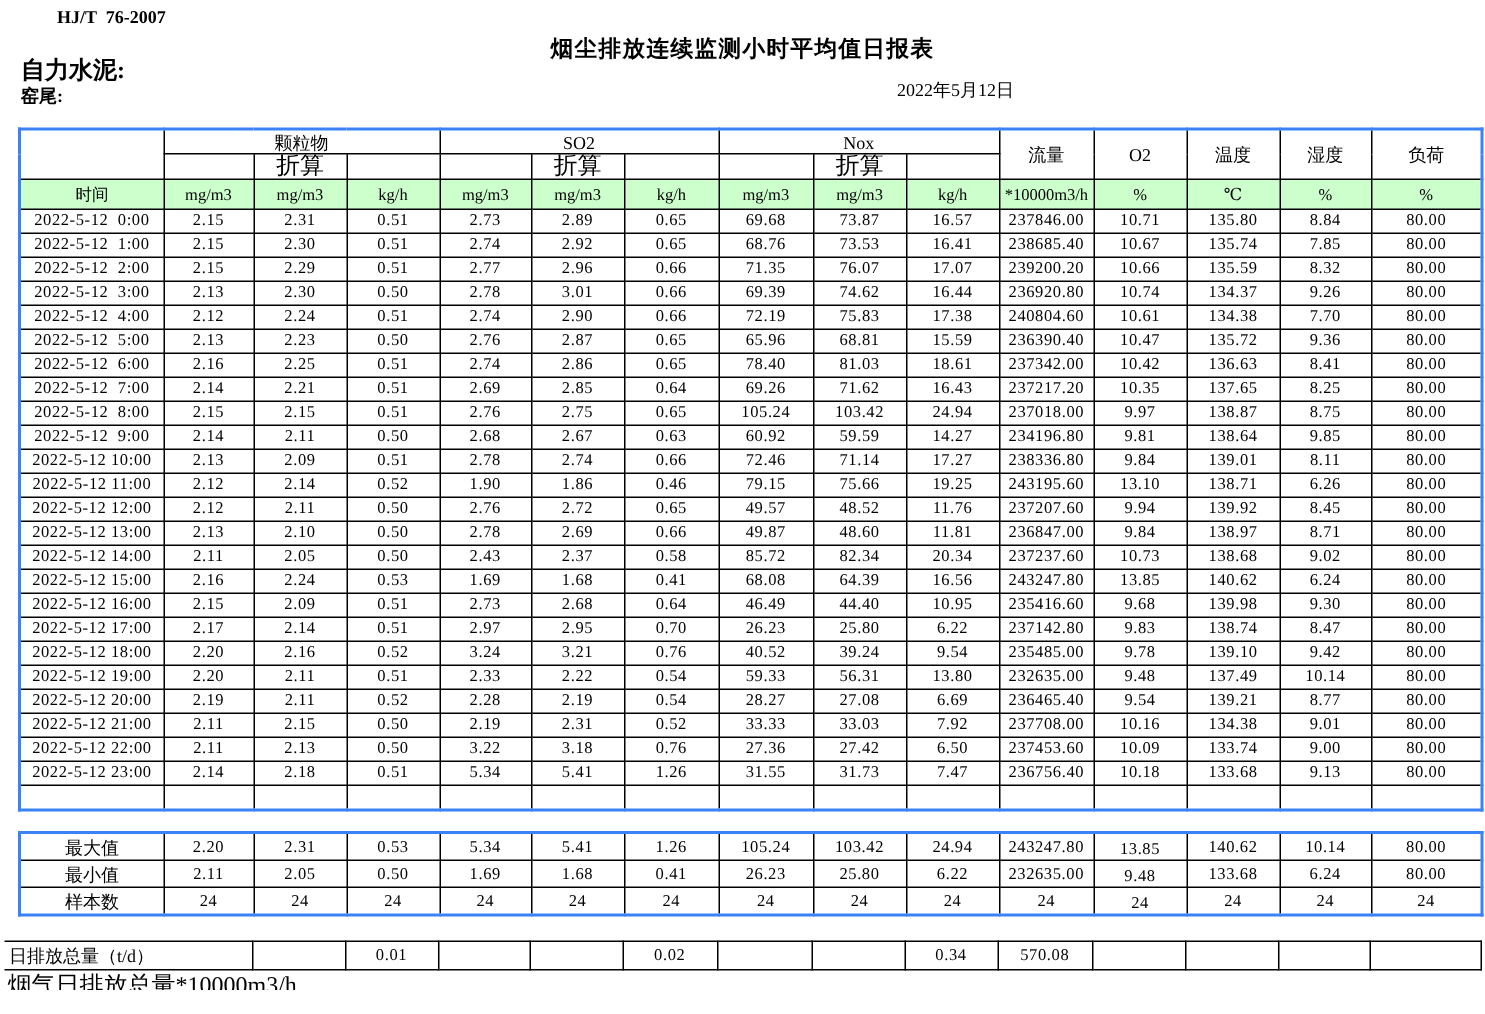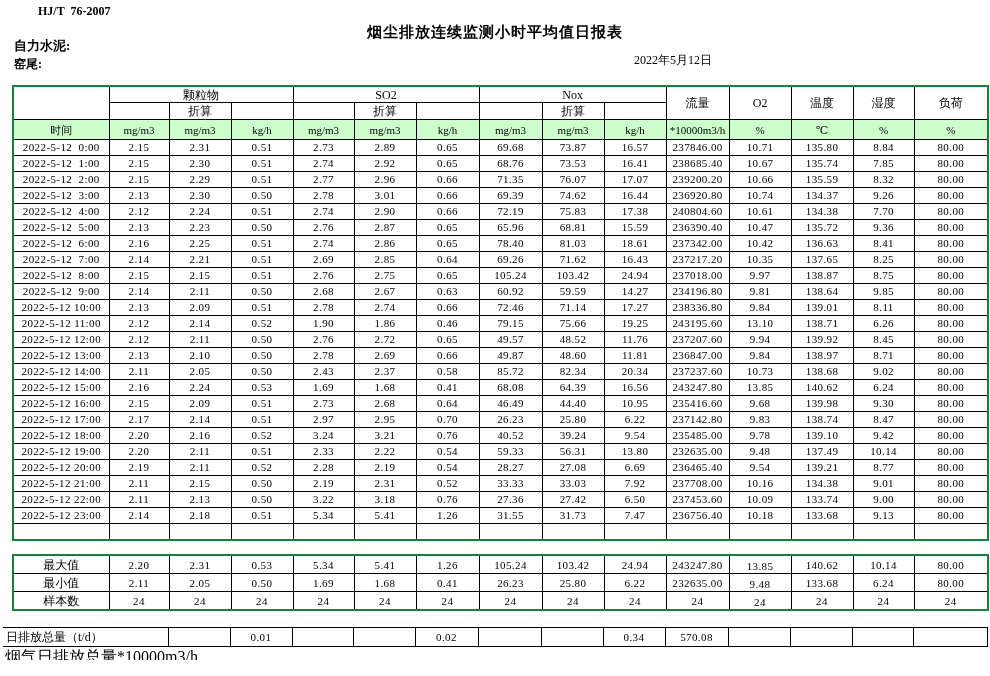--- a/index.html
+++ b/index.html
@@ -1,32 +1,32 @@
 <!DOCTYPE html>
 <html><head>
 <meta charset="utf-8">
 <style>
   html,body { margin:0; padding:0; background:#fff; }
   .page { position:relative; width:990px; height:660px; background:#fff; overflow:hidden;
           font-family:"Liberation Serif","DejaVu Serif",serif; color:#000; }
 
   .hdr-standard { position:absolute; left:38px; top:4px; font-size:12px; font-weight:bold; white-space:pre; }
   .hdr-title    { position:absolute; left:0; right:0; top:23px; text-align:center; font-size:15px; font-weight:bold; letter-spacing:1px; }
-  .hdr-company  { position:absolute; left:14px; top:37px; font-size:13px; font-weight:bold;text-align:right; }
+  .hdr-company  { position:absolute; left:14px; top:37px; font-size:16px; font-weight:bold;text-align:right; }
   .hdr-location { position:absolute; left:14px; top:56px; font-size:12px; font-weight:bold; }
-  .hdr-date     { position:absolute; left:598px; top:52px; font-size:12px;margin-left:36px; }
+  .hdr-date     { position:absolute; left:598px; top:52px; font-size:12px; }
 
   table { border-collapse:collapse; table-layout:fixed; }
   td { border:1px solid #000; text-align:center; vertical-align:middle; font-size:11px;
        line-height:14px; padding:0; overflow:hidden; white-space:pre; letter-spacing:0.4px; }
 
   .main    { position:absolute; left:12px; top:85px; width:975px; }
-  .main, .summary { border:2px solid #15803d; }
+  .main, .summary { border:2px solid #3b82f6; }
   .grp td  { height:15px; font-size:12px; letter-spacing:0; }
-  .sub td  { height:16px; font-size:12px; letter-spacing:0; }
+  .sub td  { height:16px; font-size:16px; letter-spacing:0; }
   .unit-row td { height:19px; background:#ccffcc; font-size:11px; letter-spacing:0; }
   .main tbody td { height:15px; line-height:15px; }
   .empty-row td { height:11px; }
 
   .summary { position:absolute; left:12px; top:554px; width:975px; }
   .summary td { height:17px; }
   .slabel { letter-spacing:0; font-size:12px; }
 
   .total { position:absolute; left:3px; top:627px; width:984px; }
   .total td { height:18px; }

